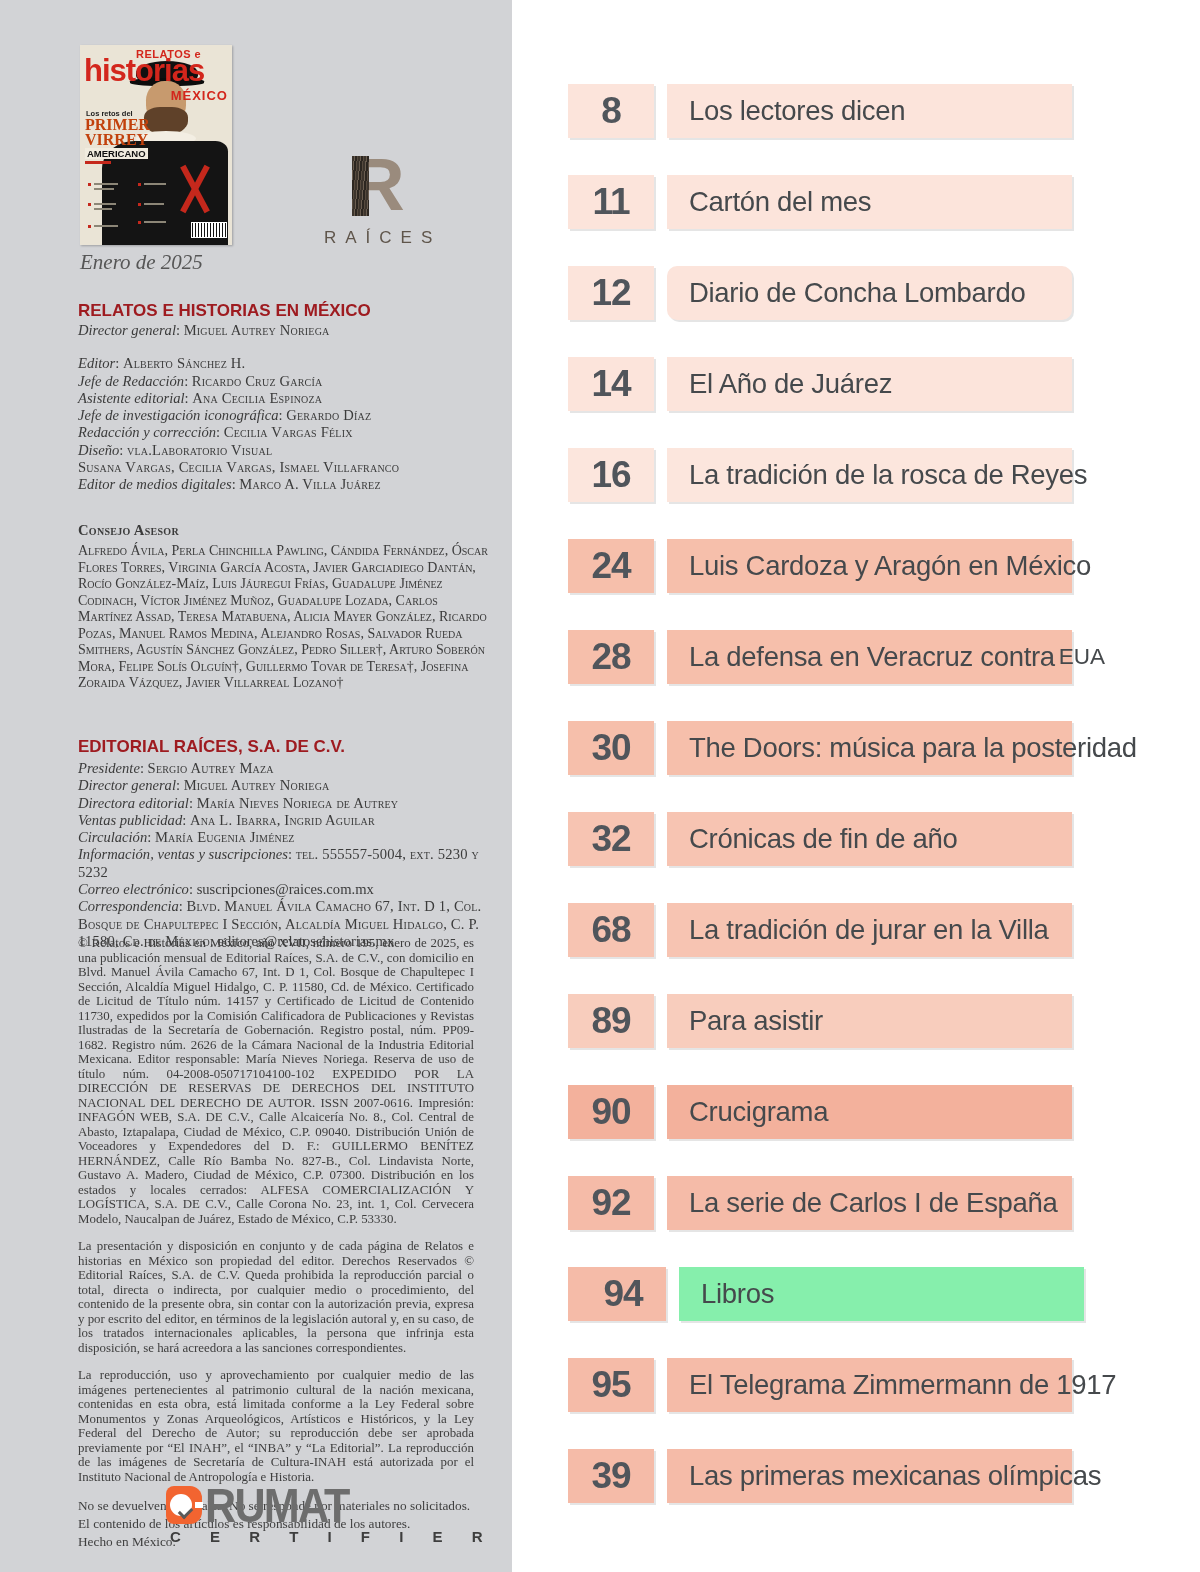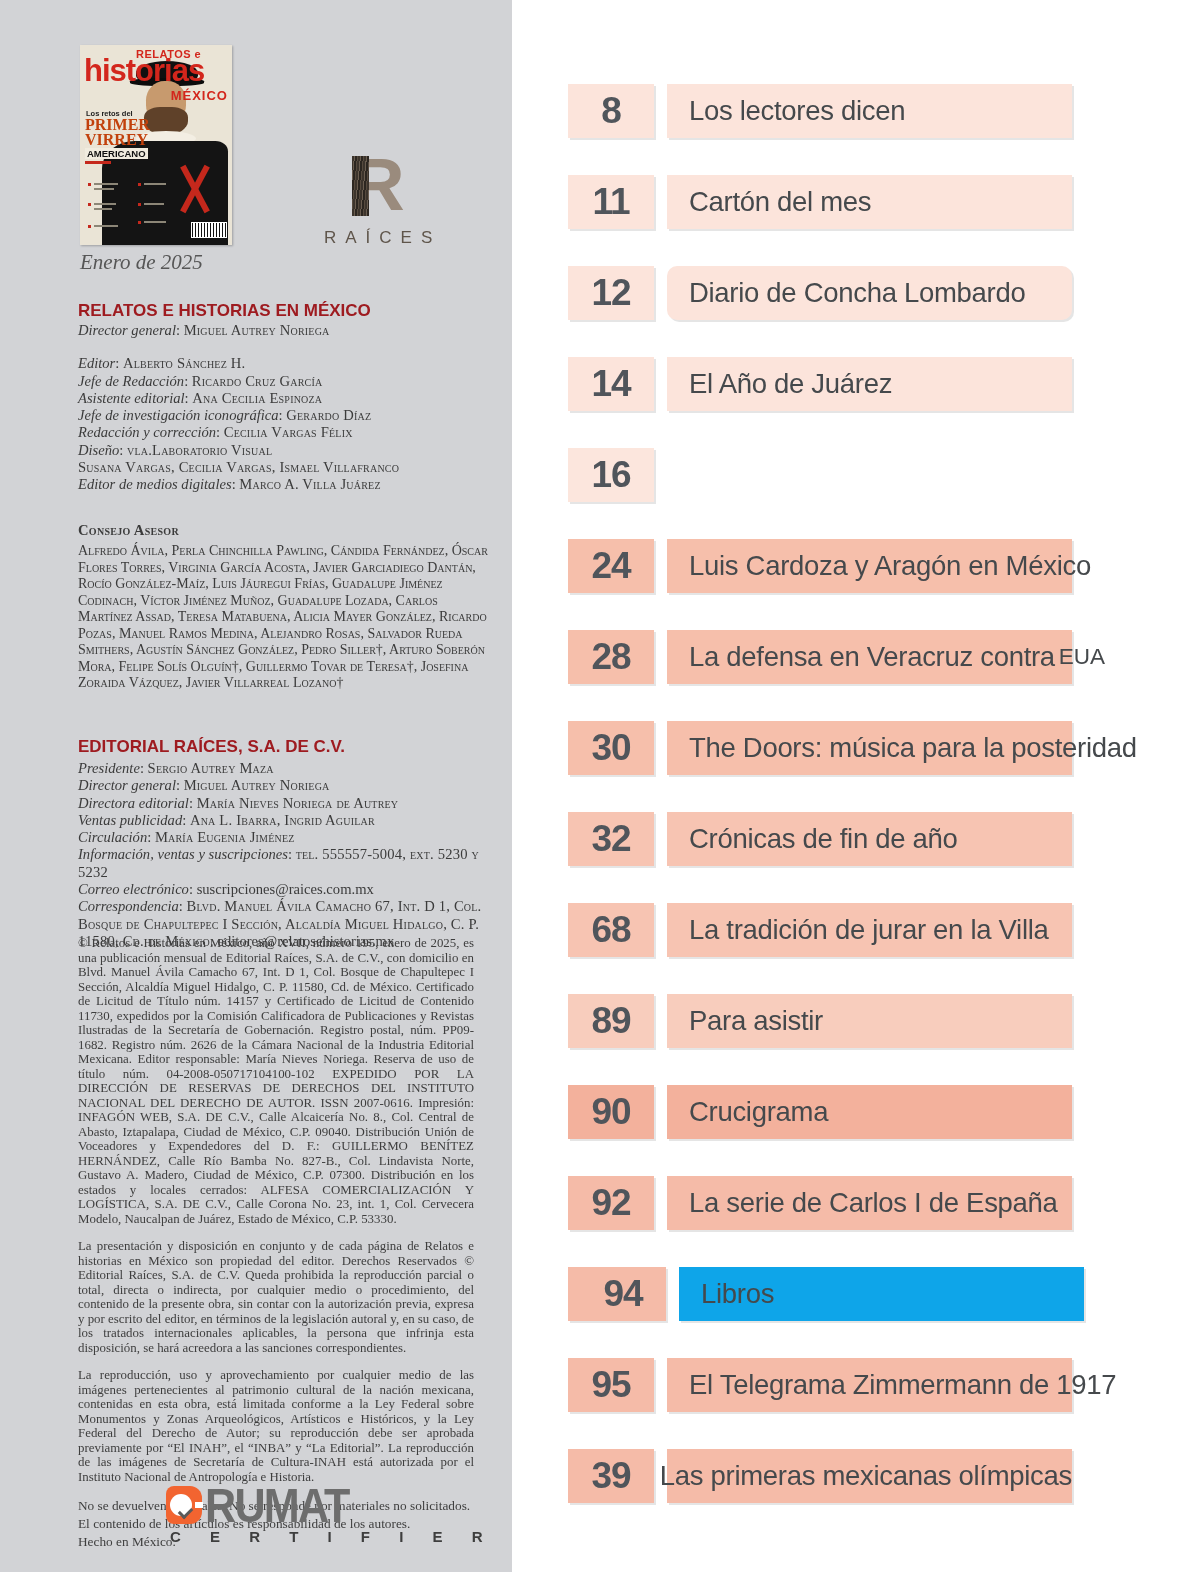--- a/index.html
+++ b/index.html
@@ -197,20 +197,23 @@
         </div>
       </div>
       <div class="toc-row">
         <div class="toc-num" style="background: rgb(252, 228, 219);">14</div>
         <div class="toc-bar" style="background: rgb(252, 228, 219);">
           <span class="toc-title">El Año de Juárez</span>
         </div>
       </div>
       <div class="toc-row">
         <div class="toc-num" style="background: rgb(252, 230, 221);">16</div>
+        <div class="toc-bar" style="background: rgb(252, 230, 221);">
+          <span class="toc-title">La tradición de la rosca de Reyes</span>
+        </div>
       </div>
       <div class="toc-row">
         <div class="toc-num" style="background: rgb(246, 191, 171);">24</div>
         <div class="toc-bar" style="background: rgb(246, 191, 171);">
           <span class="toc-title">Luis Cardoza y Aragón en México</span>
         </div>
       </div>
       <div class="toc-row">
         <div class="toc-num" style="background: rgb(246, 191, 171);">28</div>
         <div class="toc-bar" style="background: rgb(246, 191, 171);">
@@ -249,31 +252,31 @@
         </div>
       </div>
       <div class="toc-row">
         <div class="toc-num" style="background: rgb(245, 187, 168);">92</div>
         <div class="toc-bar" style="background: rgb(245, 187, 168);">
           <span class="toc-title">La serie de Carlos I de España</span>
         </div>
       </div>
       <div class="toc-row">
         <div class="toc-num" style="background: rgb(245, 187, 168); padding-left: 12px;">94</div>
-        <div class="toc-bar" style="background: #0ea5e9;">
+        <div class="toc-bar" style="background: #86efac;">
           <span class="toc-title">Libros</span>
         </div>
       </div>
       <div class="toc-row">
         <div class="toc-num" style="background: rgb(245, 187, 168);">95</div>
         <div class="toc-bar" style="background: rgb(245, 187, 168);">
           <span class="toc-title">El Telegrama Zimmermann de 1917</span>
         </div>
       </div>
       <div class="toc-row">
         <div class="toc-num" style="background: rgb(245, 187, 168);">39</div>
-        <div class="toc-bar" style="background: rgb(245, 187, 168); justify-content: flex-end;">
+        <div class="toc-bar" style="background: rgb(245, 187, 168);">
           <span class="toc-title">Las primeras mexicanas olímpicas</span>
         </div>
       </div>
     </div>
 
 </div>
 
 </body></html>

